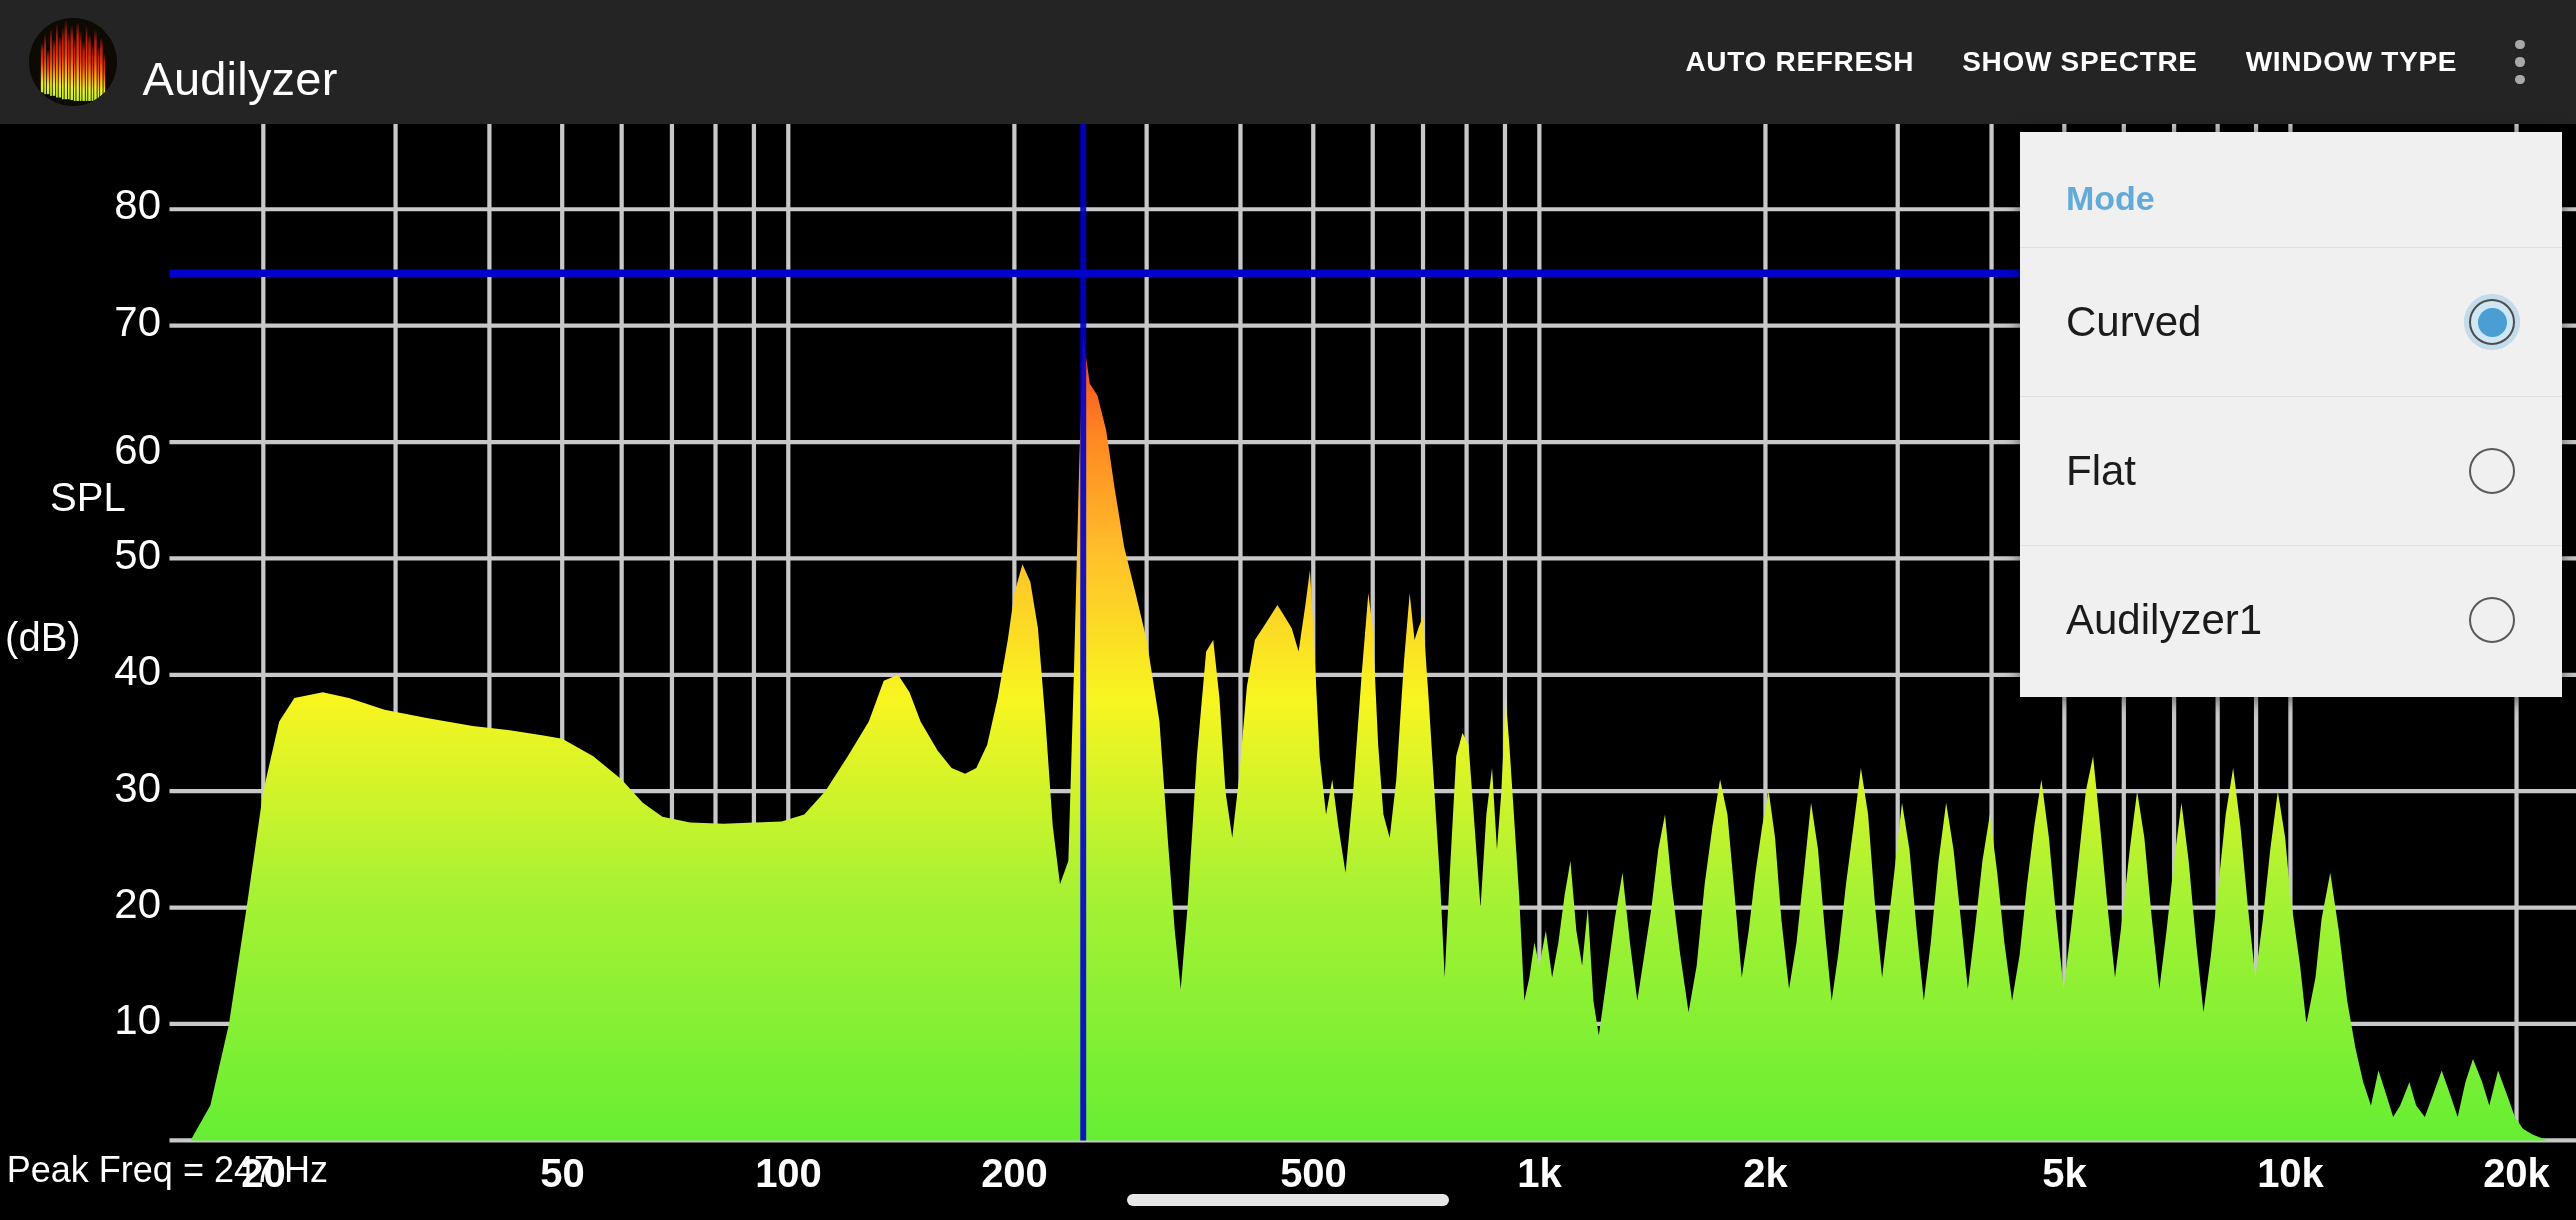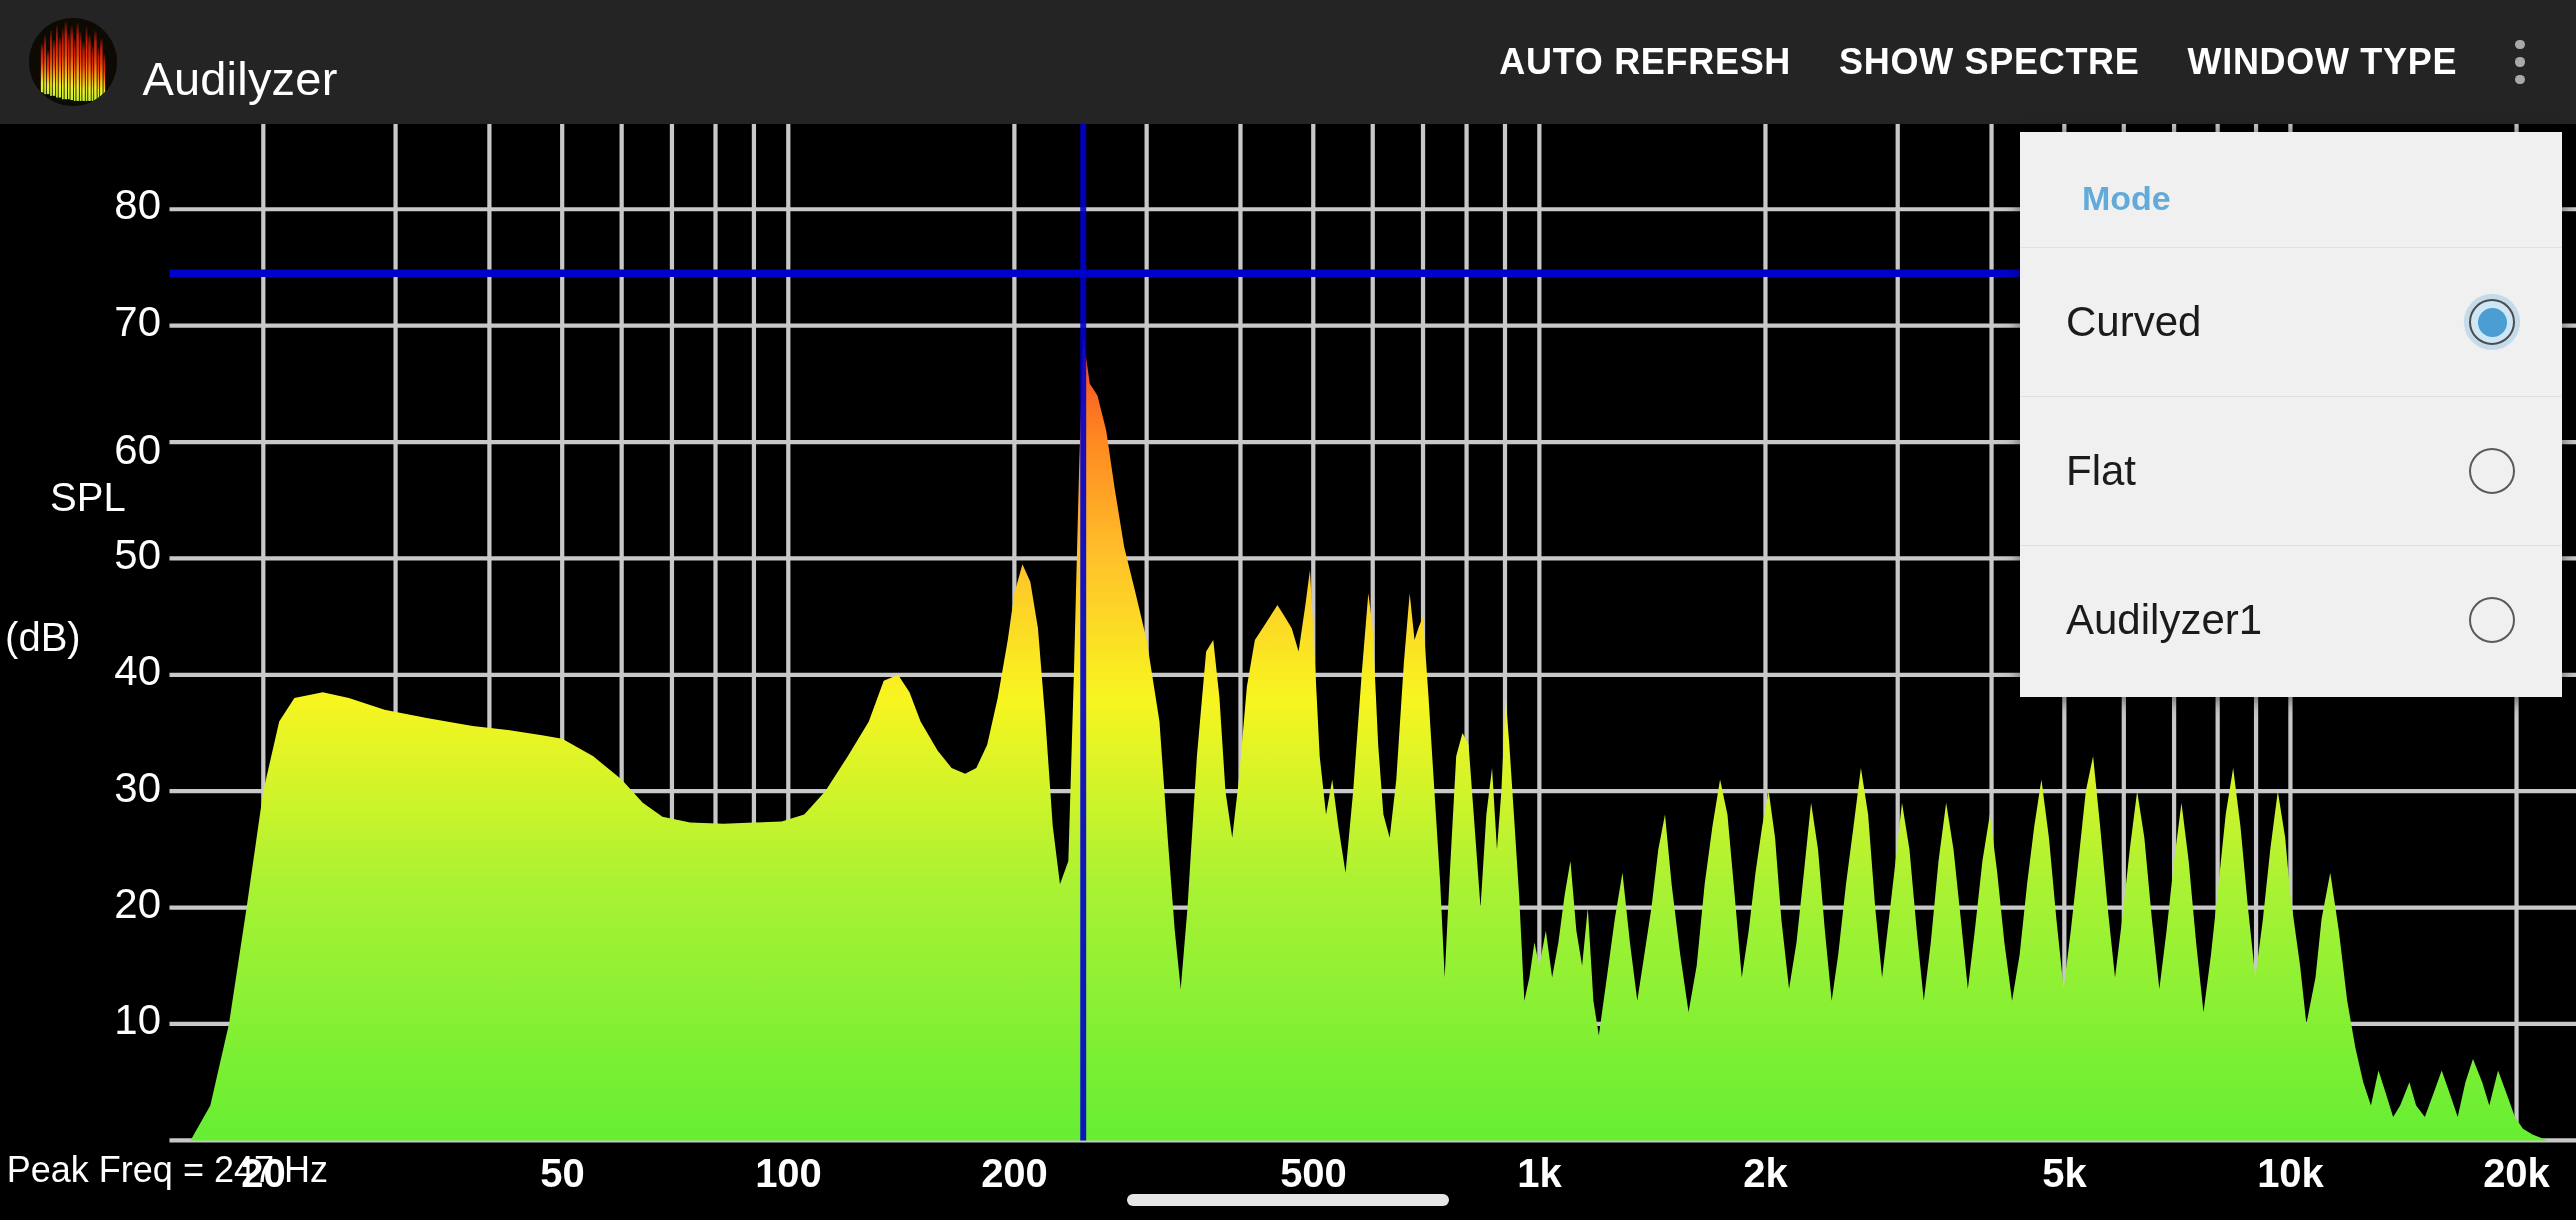--- a/index.html
+++ b/index.html
@@ -58,21 +58,21 @@
     margin-top: 32px;
   }
   #appbar-actions {
     margin-left: auto;
     display: flex;
     align-items: center;
     padding-right: 24px;
   }
   .appbar-action {
     color: #ffffff;
-    font-size: 36px;
+    font-size: 28px;
     font-weight: 700;
     letter-spacing: 0.7px;
     padding: 0 24px;
     white-space: nowrap;
     cursor: pointer;
   }
   #overflow-btn {
     width: 64px;
     height: 76px;
     display: flex;
@@ -153,21 +153,20 @@
     background: #f0f0f0;
     box-shadow: 0 3.4px 15.3px rgba(0,0,0,0.55);
     z-index: 60;
     padding-bottom: 3.4px;
   }
   #mode-menu-title {
     color: #61aad9;
     font-size: 34px;
     font-weight: 700;
     padding: 47px 0 29px 46px;
-    margin-left: 16px;
   }
   .mode-item {
     height: 149px;
     display: flex;
     align-items: center;
     padding: 0 47px 0 46px;
     border-top: 1.7px solid #e0e0e0;
     cursor: pointer;
     box-sizing: border-box;
   }

